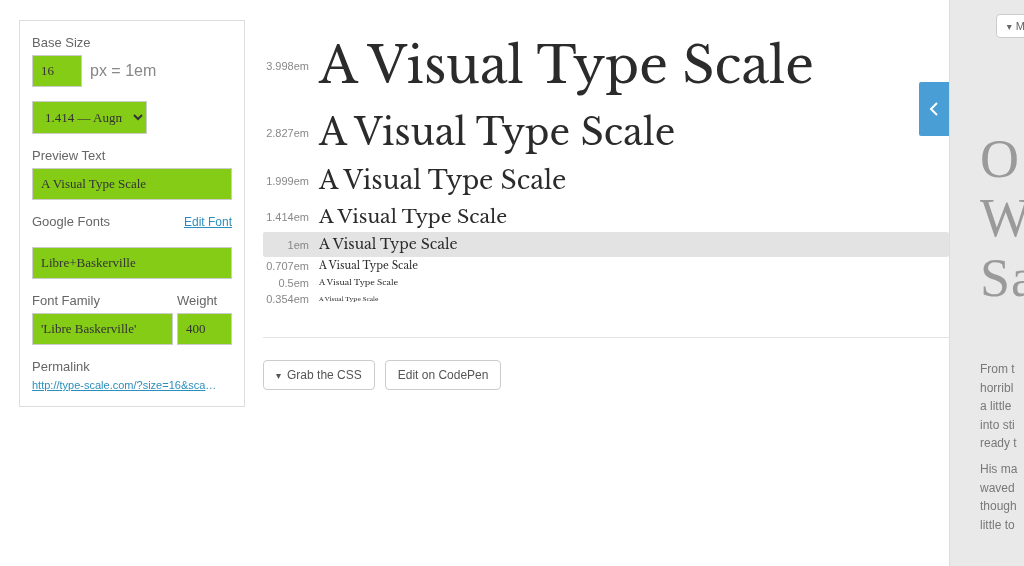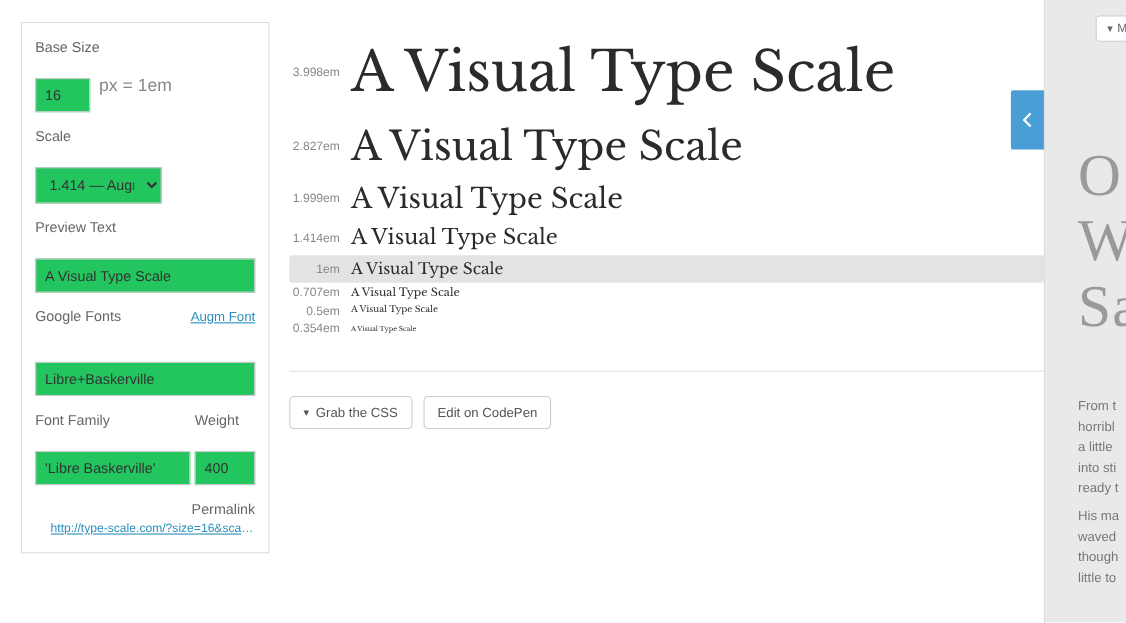--- a/index.html
+++ b/index.html
@@ -18,38 +18,37 @@
 .sidebar {
   position: absolute;
   left: 19px;
   top: 20px;
   width: 226px;
   border: 1px solid #ddd;
   padding: 14px 12px 12px 12px;
   background: #fff;
 }
 .field { margin-bottom: 14px; }
-.field:last-child { margin-bottom: 0; text-align: right; }
+.field:last-child { margin-bottom: 0; }
 .field-label {
   display: block;
   font-size: 13px;
   color: #666;
   margin-bottom: 5px;
 }
 .field-row { display: flex; align-items: center; }
 .field-row .suffix { color: #888; margin-left: 8px; font-size: 16px; }
 input[type=text], select {
   width: 100%;
   font-size: 13px;
   padding: 7px 8px;
   border: 1px solid #ccc;
-  background: #22c55e;
+  background: #84cc16;
   color: #333;
-  font-family: Liberation Sans, sans-serif;
-  margin-top: 16px;
+  font-family: Liberation Serif, serif;
 }
 input.small { width: 50px; text-align: left; }
 .two-col { display: flex; gap: 4px; }
 .two-col .col-a { flex: 1; }
 .two-col .col-b { width: 55px; }
 .label-row { display: flex; justify-content: space-between; align-items: center; margin-bottom: 18px; }
 .label-row .field-label { margin-bottom: 0; }
 .link { color: #2A8FBD; text-decoration: underline; font-size: 12px; cursor: pointer; }
 .permalink-row .link {
   display: inline-block;
@@ -191,35 +190,34 @@
 
   <div class="field">
     <label class="field-label">Base Size</label>
     <div class="field-row">
       <input type="text" class="small" value="16" style="">
       <span class="suffix">px = 1em</span>
     </div>
   </div>
 
   <div class="field">
-    <label class="field-label">Scale</label>
     <select style="width:115px;">
       <option>1.414 — Augm</option>
     </select>
   </div>
 
   <div class="field">
     <label class="field-label">Preview Text</label>
     <input type="text" value="A Visual Type Scale" style="">
   </div>
 
   <div class="field">
     <div class="label-row">
       <span class="field-label">Google Fonts</span>
-      <a class="link">Augm Font</a>
+      <a class="link">Edit Font</a>
     </div>
     <input type="text" value="Libre+Baskerville" style="">
   </div>
 
   <div class="field two-col">
     <div class="col-a">
       <label class="field-label">Font Family</label>
       <input type="text" value="'Libre Baskerville'" style="">
     </div>
     <div class="col-b">

